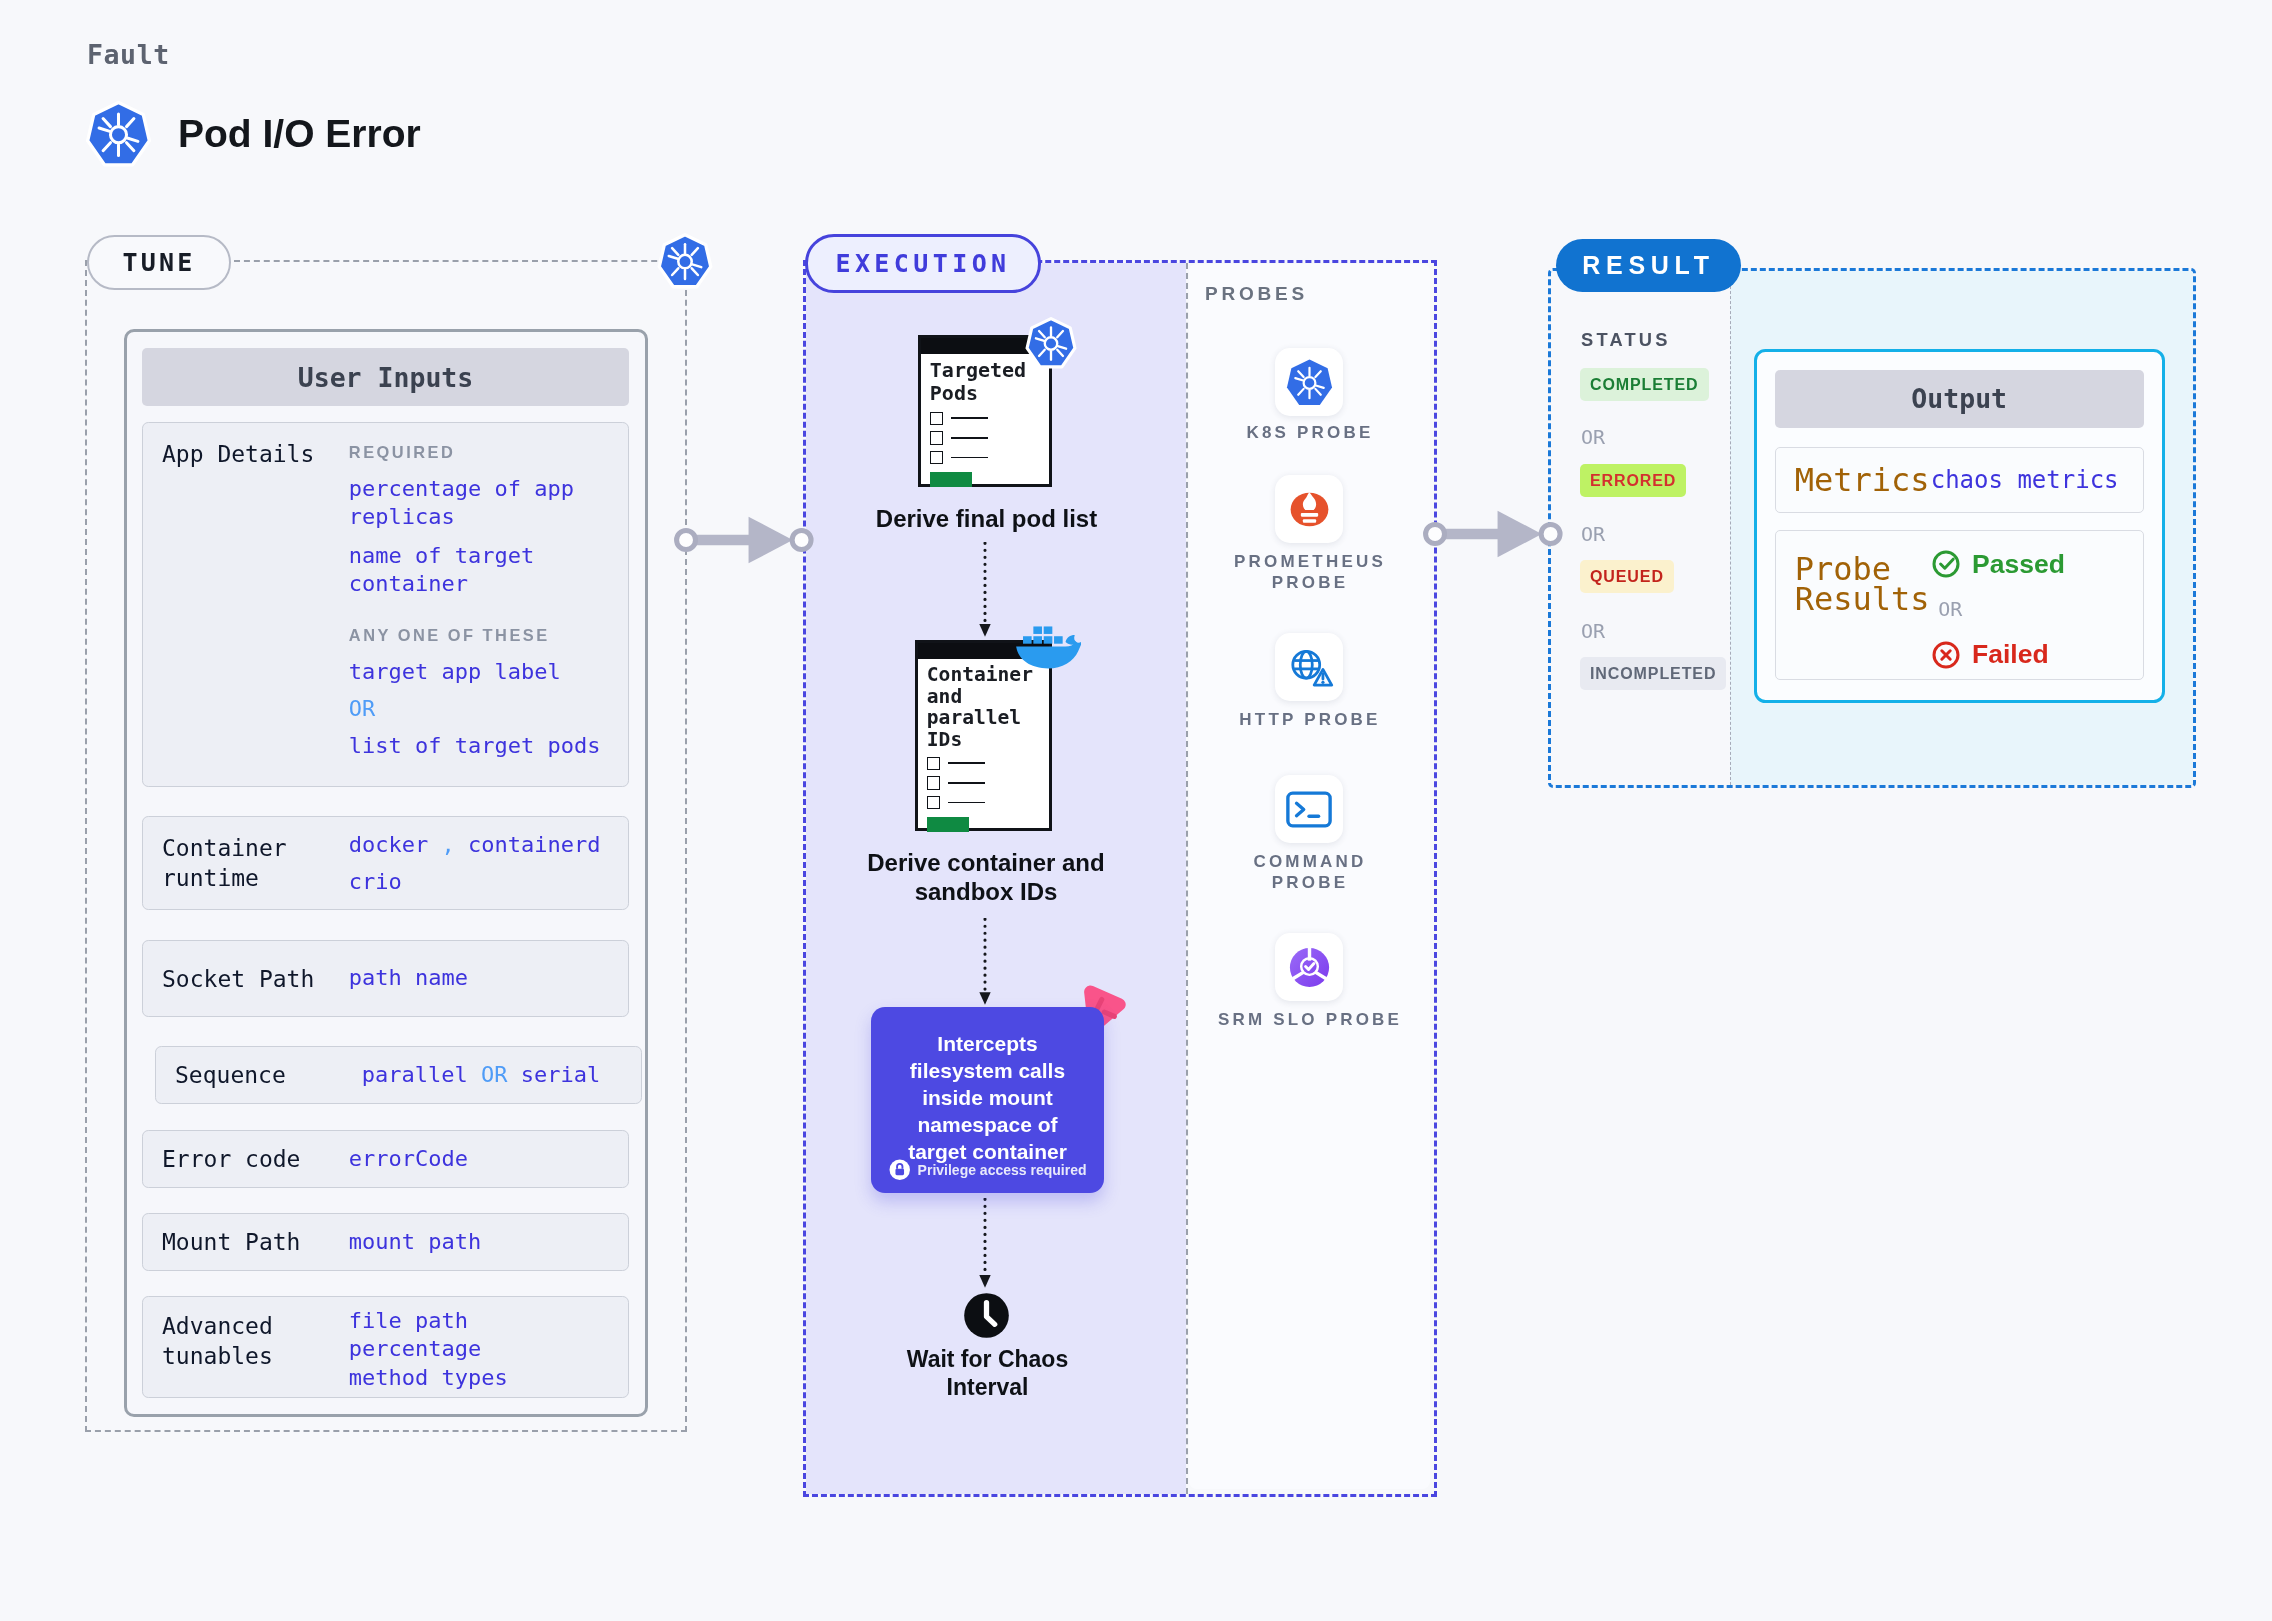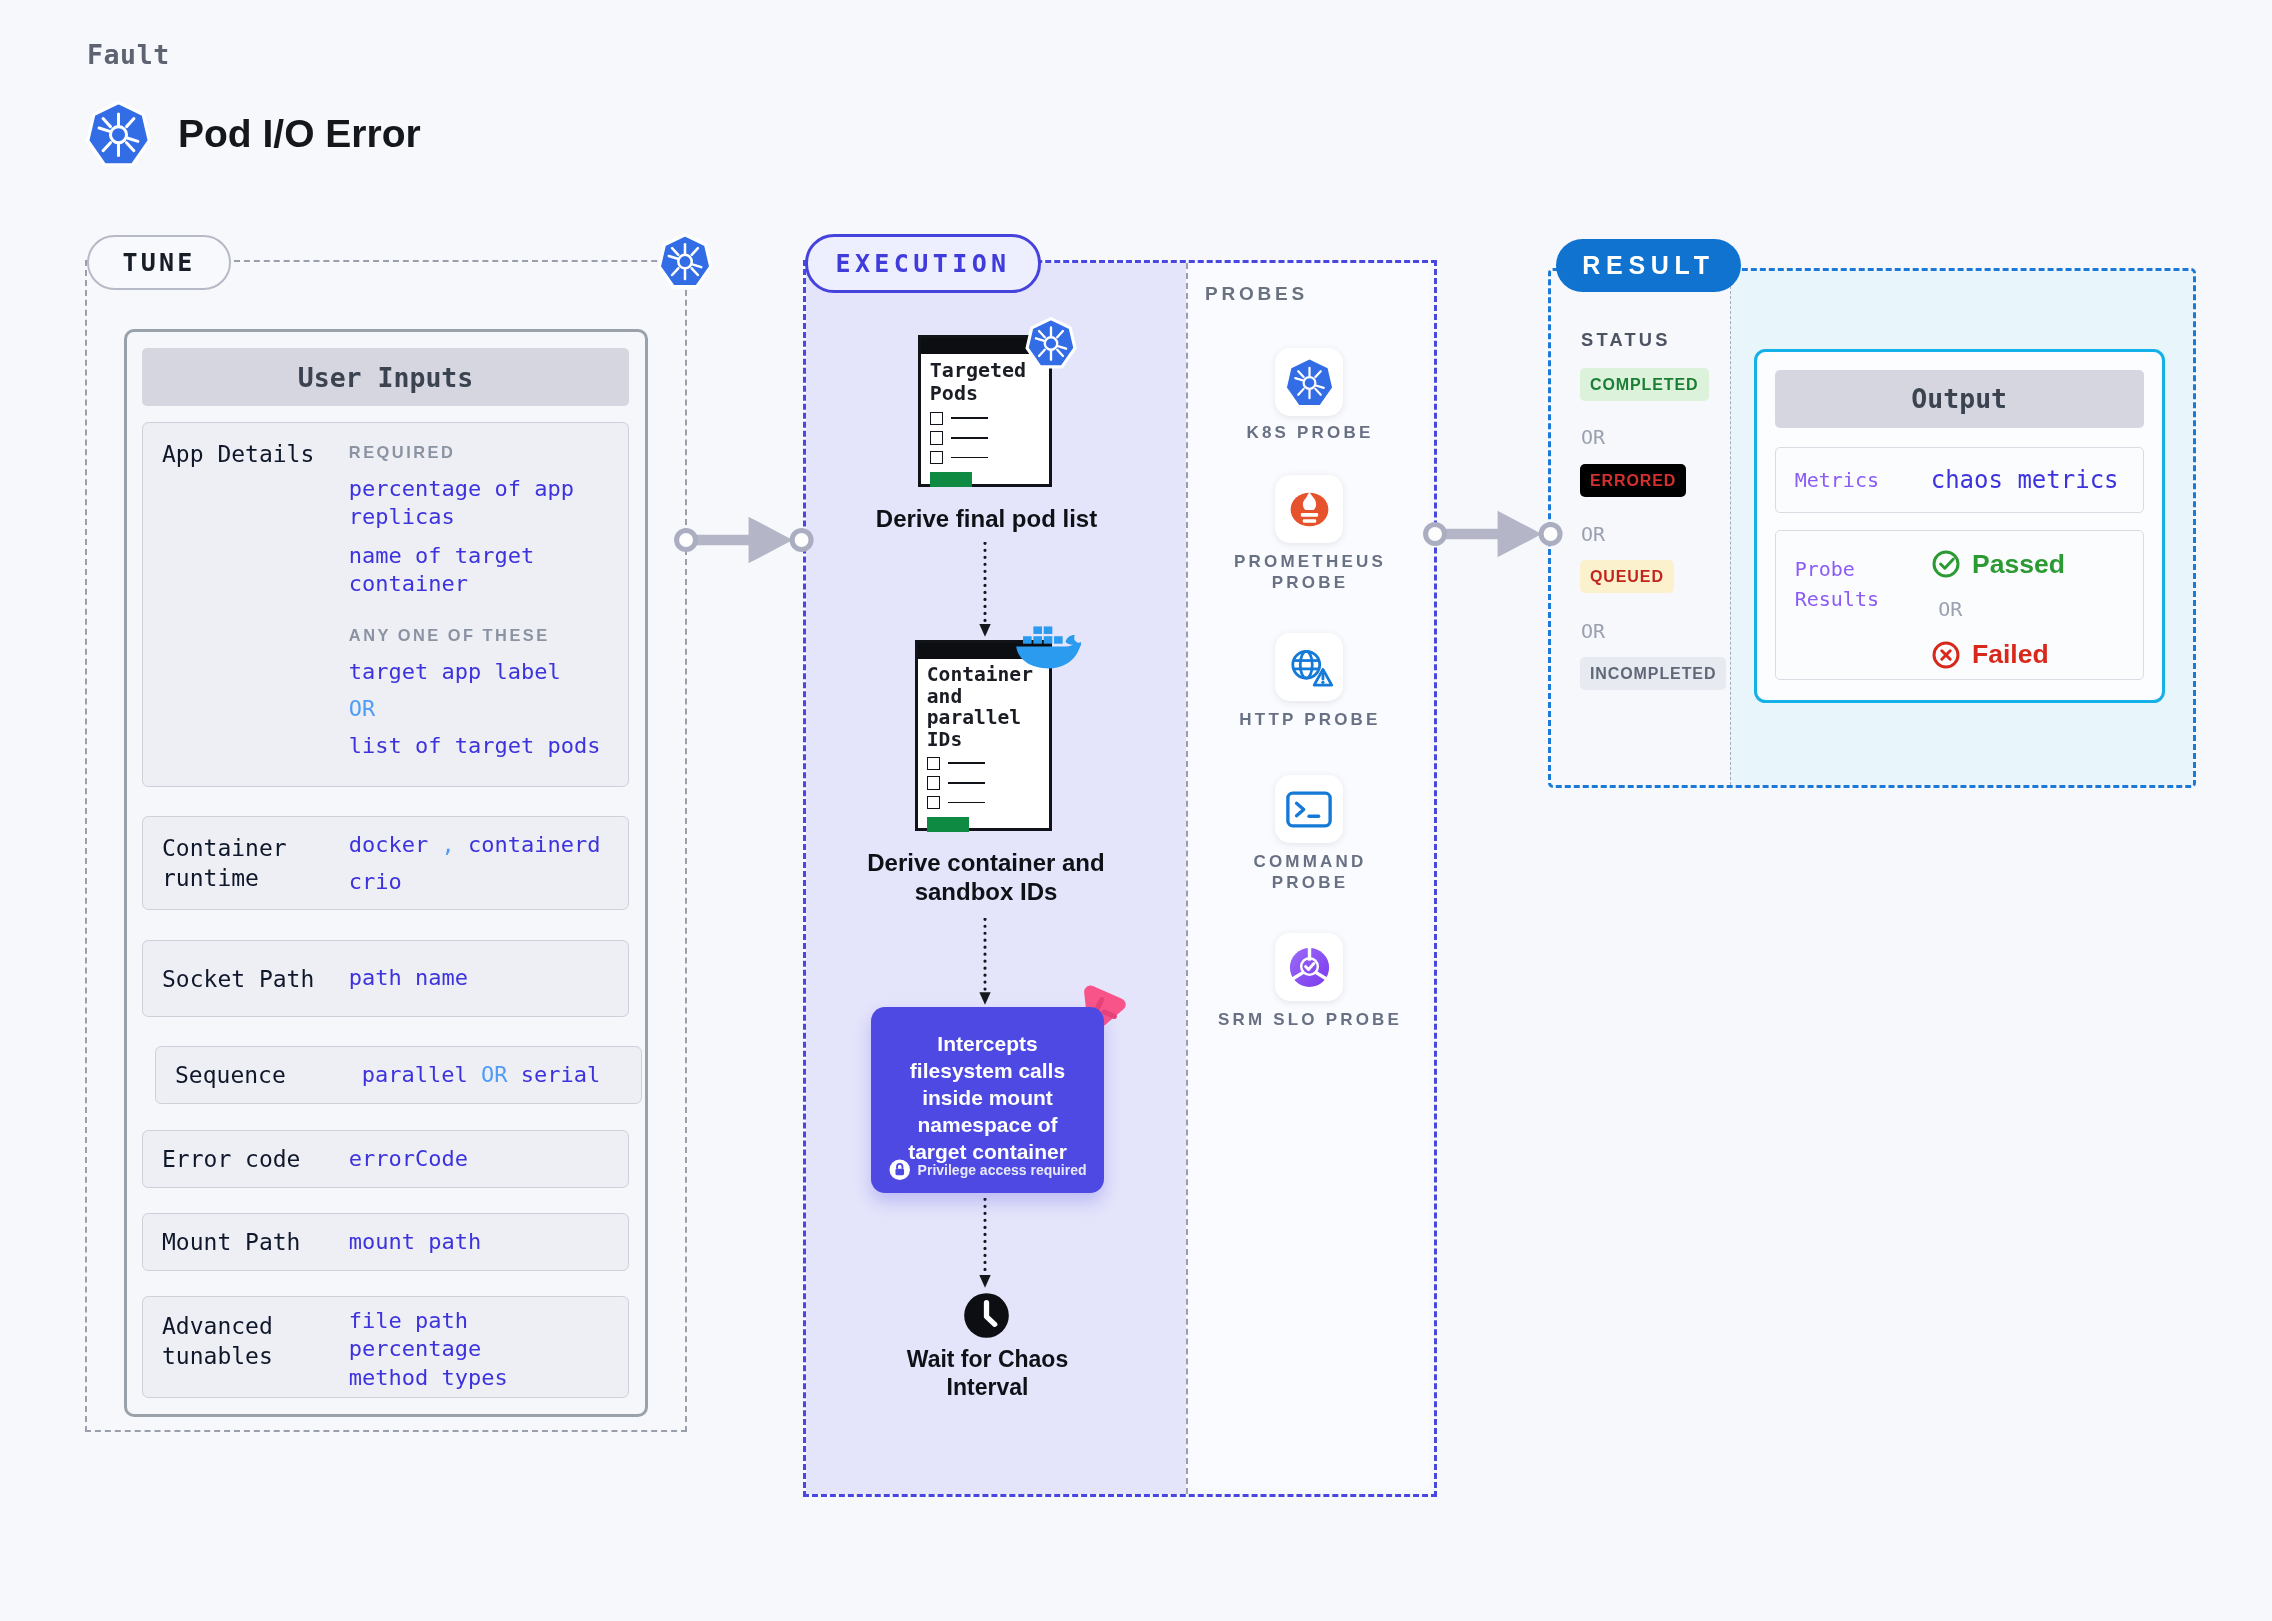--- a/index.html
+++ b/index.html
@@ -58,27 +58,27 @@
 
   
   .probe-card{width:68px;height:68px;background:#ffffff;border-radius:15px;box-shadow:0 1.9px 6.3px rgba(40,50,80,.10);
               display:flex;align-items:center;justify-content:center;z-index:3;}
   .probe-label{width:190px;text-align:center;font-size:17px;line-height:21px;font-weight:bold;letter-spacing:3.2px;color:#687083;z-index:3;}
   .lane-title{font-size:19px;font-weight:bold;letter-spacing:3.8px;color:#6a7280;z-index:3;}
 
   
   .status-badge{display:inline-block;padding:7.6px 10px;border-radius:5px;font-size:16px;font-weight:bold;letter-spacing:0.9px;z-index:3;}
   .b-completed{background:#dcf2da;color:#1b7e35;}
-  .b-errored{background:#000000;color:#d3302f;}
+  .b-errored{background:#bef264;color:#d3302f;}
   .b-queued{background:#fbf1cd;color:#c3241c;}
   .b-incompleted{background:#e8eaf1;color:#606878;}
   .or-word{font-size:20px;color:#9aa0b0;z-index:3;}
   .output-card{background:#fbfdff;border:3.2px solid #14b0e8;border-radius:11.4px;z-index:3;box-sizing:border-box;}
   .out-row{position:absolute;left:17.7px;width:369px;background:#fafcfe;border:1.3px solid #d9dce3;border-radius:5px;box-sizing:border-box;}
-  .out-label{font-size:20px;line-height:30px;color:#8b5cf6;}
+  .out-label{font-size:32px;line-height:30px;color:#a16207;}
   .result-green{color:#2b9a33;font-size:26.5px;font-weight:bold;}
   .result-red{color:#d8281c;font-size:26.5px;font-weight:bold;}
   .icon-text{display:flex;align-items:center;gap:11.4px;}
   svg{display:block;}
 </style>
 </head>
 <body>
 
 <div id="canvas">
 

